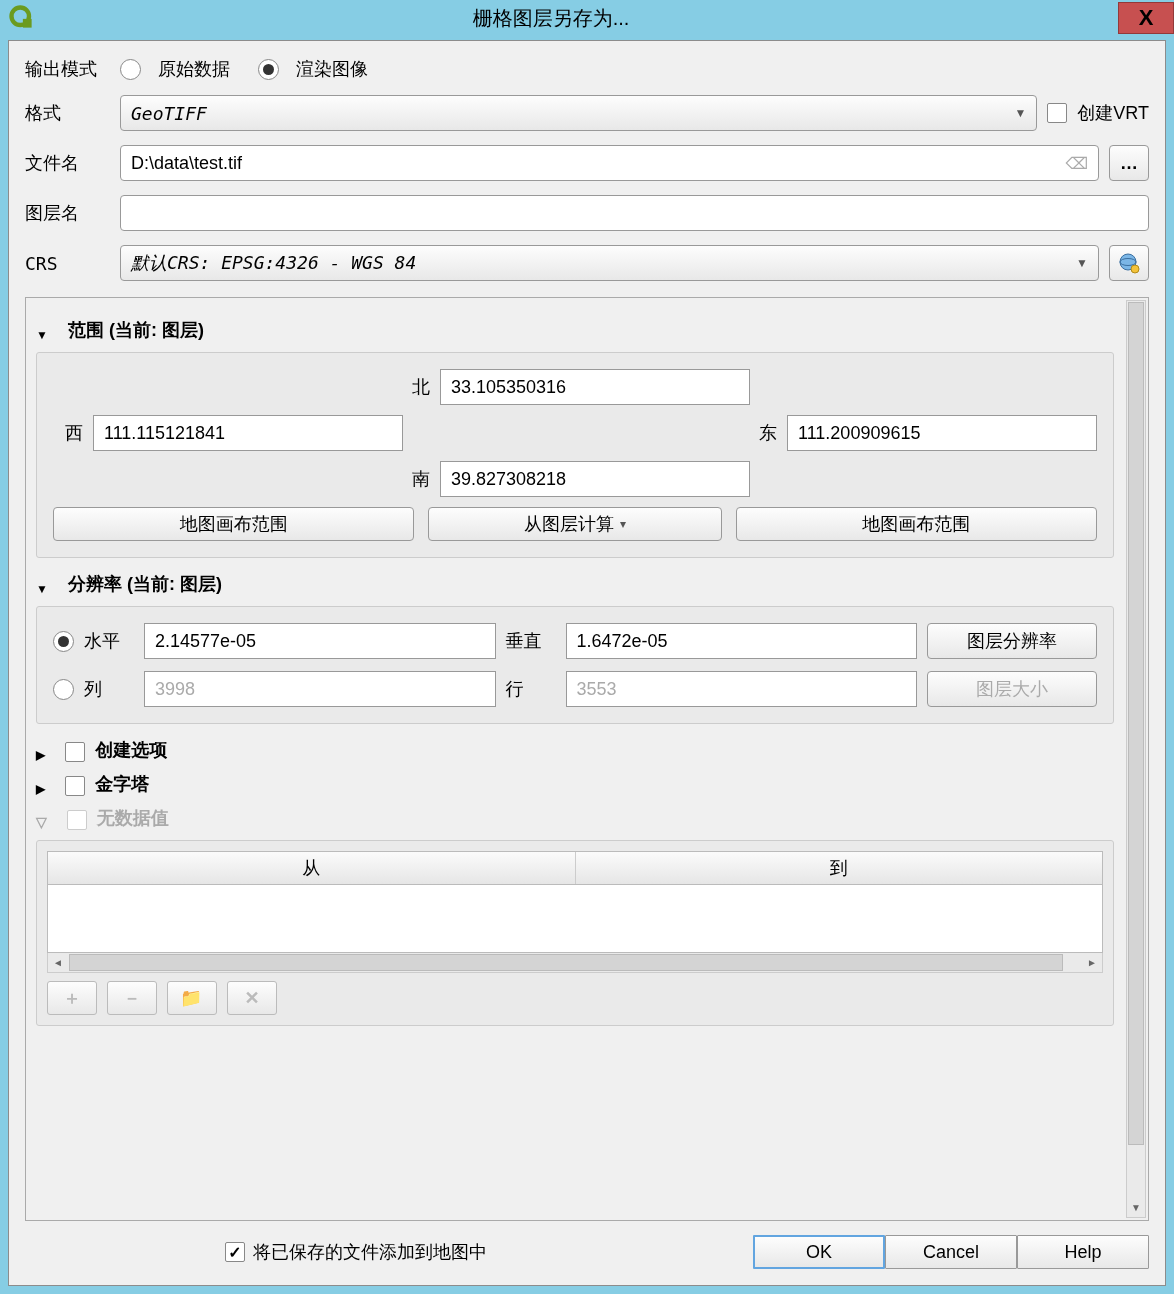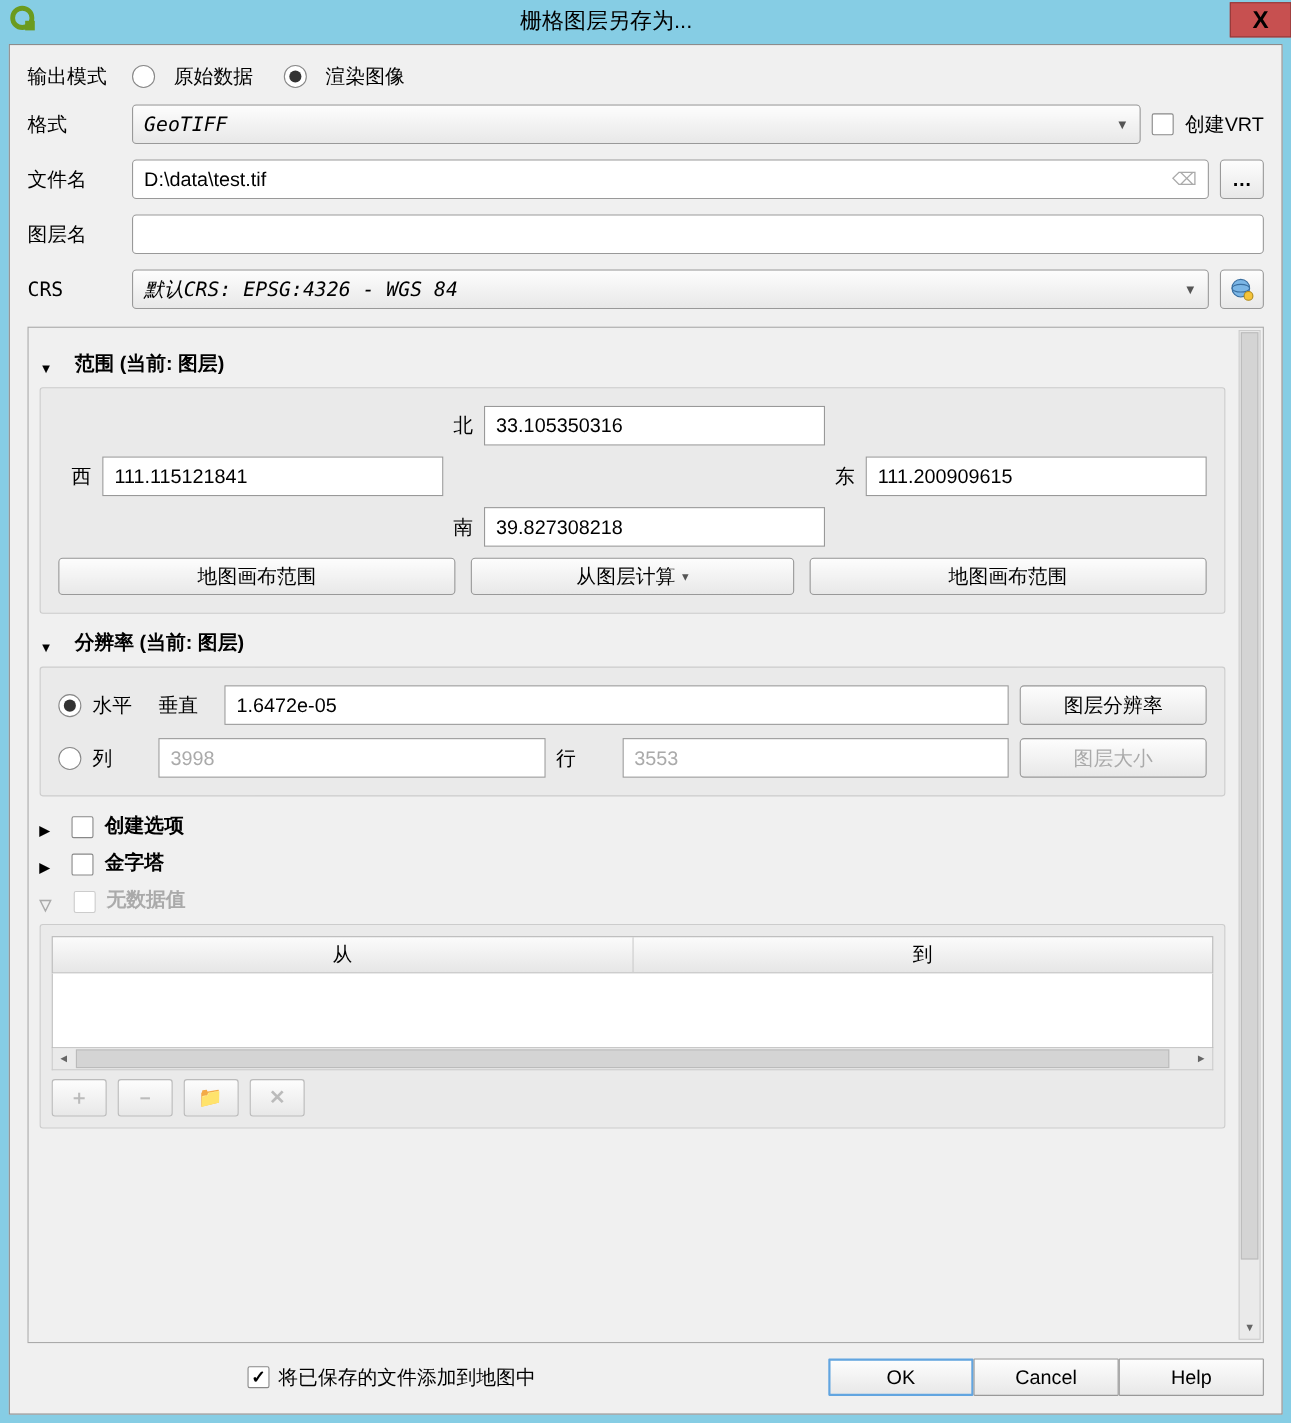--- a/index.html
+++ b/index.html
@@ -170,20 +170,23 @@
           </div>
         </div>
 
         <div class="sec-head tri-down">
           <span>分辨率 (当前: 图层)</span>
         </div>
         <div class="sec-body">
           <div class="res-row">
             <div class="radio-outer checked"></div>
             <span style="width:50px;">水平</span>
+            <div class="res-in">
+                <span>2.14577e-05</span>
+              </div>
             <span style="width:50px;">垂直</span>
             <div class="res-in">
                 <span>1.6472e-05</span>
               </div>
             <div class="res-btn">图层分辨率</div>
           </div>
           <div class="res-row" style="margin-bottom:0;">
             <div class="radio-outer"></div>
             <span style="width:50px;">列</span>
             <div class="res-in disabled">

